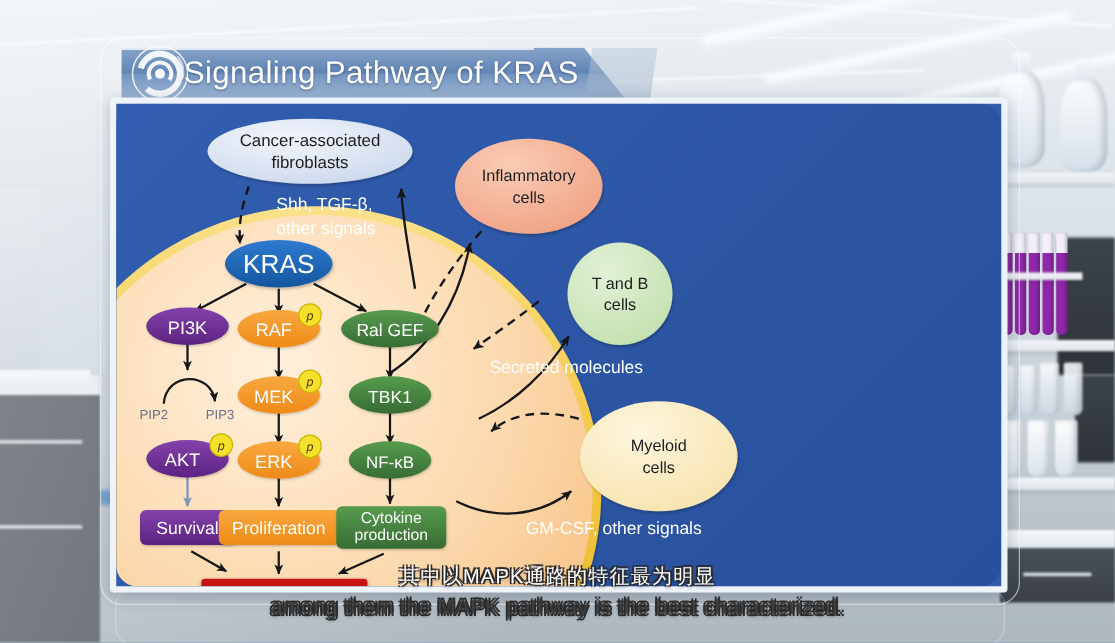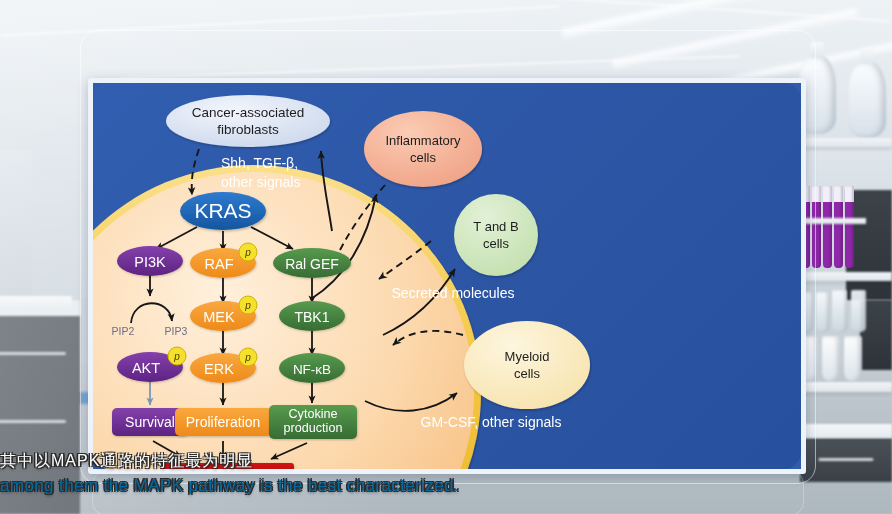--- a/index.html
+++ b/index.html
@@ -141,29 +141,29 @@
     overflow:hidden;
   }
   #panel{
     position:absolute;inset:0;overflow:hidden;border-radius:17px;
     background:linear-gradient(135deg,#315EB0 0%,#2C55A4 55%,#27509E 100%);
   }
   #svg-diagram{position:absolute;left:0;top:0;}
 
   
   #subtitle{
-    position:absolute;left:0;right:0;bottom:18px;text-align:left;pointer-events:none;
+    position:absolute;left:0;right:0;bottom:18px;text-align:center;pointer-events:none;
   }
   #subtitle .cn{
     font-size:16px;color:#ffffff;letter-spacing:1px;
     text-shadow:-1.4px -1.4px 0 #2b2b2b,1.4px -1.4px 0 #2b2b2b,-1.4px 1.4px 0 #2b2b2b,1.4px 1.4px 0 #2b2b2b,0 2px 3px rgba(0,0,0,.5);
     margin-bottom:4px;
   }
   #subtitle .en{
-    font-size:17px;color:#0369a1;letter-spacing:.4px;
+    font-size:17px;color:#404040;letter-spacing:.4px;
     text-shadow:-1.4px -1.4px 0 #2b2b2b,1.4px -1.4px 0 #2b2b2b,-1.4px 1.4px 0 #2b2b2b,1.4px 1.4px 0 #2b2b2b,0 2px 3px rgba(0,0,0,.5);
   }
 </style>
 </head>
 <body>
 
 <div id="stage">
 
   <div class="bg">
     <div class="bg-base"></div>
@@ -219,20 +219,33 @@
       <div class="handle" style="top:20px"></div>
     </div>
     <div class="counter" style="left:790px;top:424px;width:102px;height:14px;"></div>
 
     <div class="glass-sheen" style="left:0;top:0;width:892px;height:514px;"></div>
   </div>
 
   <div class="frame-line" style="left:80px;top:30px;width:734px;height:452px;"></div>
   <div class="frame-line" style="left:92px;top:470px;width:710px;height:44px;border-radius:14px;opacity:.5"></div>
 
+  <div id="title-banner">
+    <div class="bar"></div>
+    <div class="bar-top-hl"></div>
+    <div class="notch"></div>
+    <svg id="title-emblem" viewBox="0 0 52 52">
+      <circle cx="26" cy="26" r="22" fill="none" stroke="#ffffff" stroke-width="1.2" opacity=".85"></circle>
+      <circle cx="26" cy="26" r="16" fill="none" stroke="#ffffff" stroke-width="5" opacity=".9" stroke-dasharray="46 18" transform="rotate(-35 26 26)"></circle>
+      <circle cx="26" cy="26" r="9" fill="none" stroke="#ffffff" stroke-width="3.2" opacity=".95" stroke-dasharray="38 20" transform="rotate(150 26 26)"></circle>
+      <circle cx="26" cy="26" r="4" fill="#ffffff" opacity=".95"></circle>
+      <path d="M40 12 A20 20 0 0 1 44 30" fill="none" stroke="#ffffff" stroke-width="1.6" opacity=".6"></path>
+    </svg>
+    <div id="title-text">Signaling Pathway of KRAS</div>
+  </div>
 
   <div id="panel-wrap">
     <div id="panel-border">
       <div id="panel">
 
         <svg id="svg-diagram" width="708" height="386" viewBox="0 0 708 386">
           <defs>
             <radialGradient id="cellGrad" cx="42%" cy="28%" r="78%">
               <stop offset="0%" stop-color="#FFF0DC"></stop>
               <stop offset="55%" stop-color="#FCD9AE"></stop>

